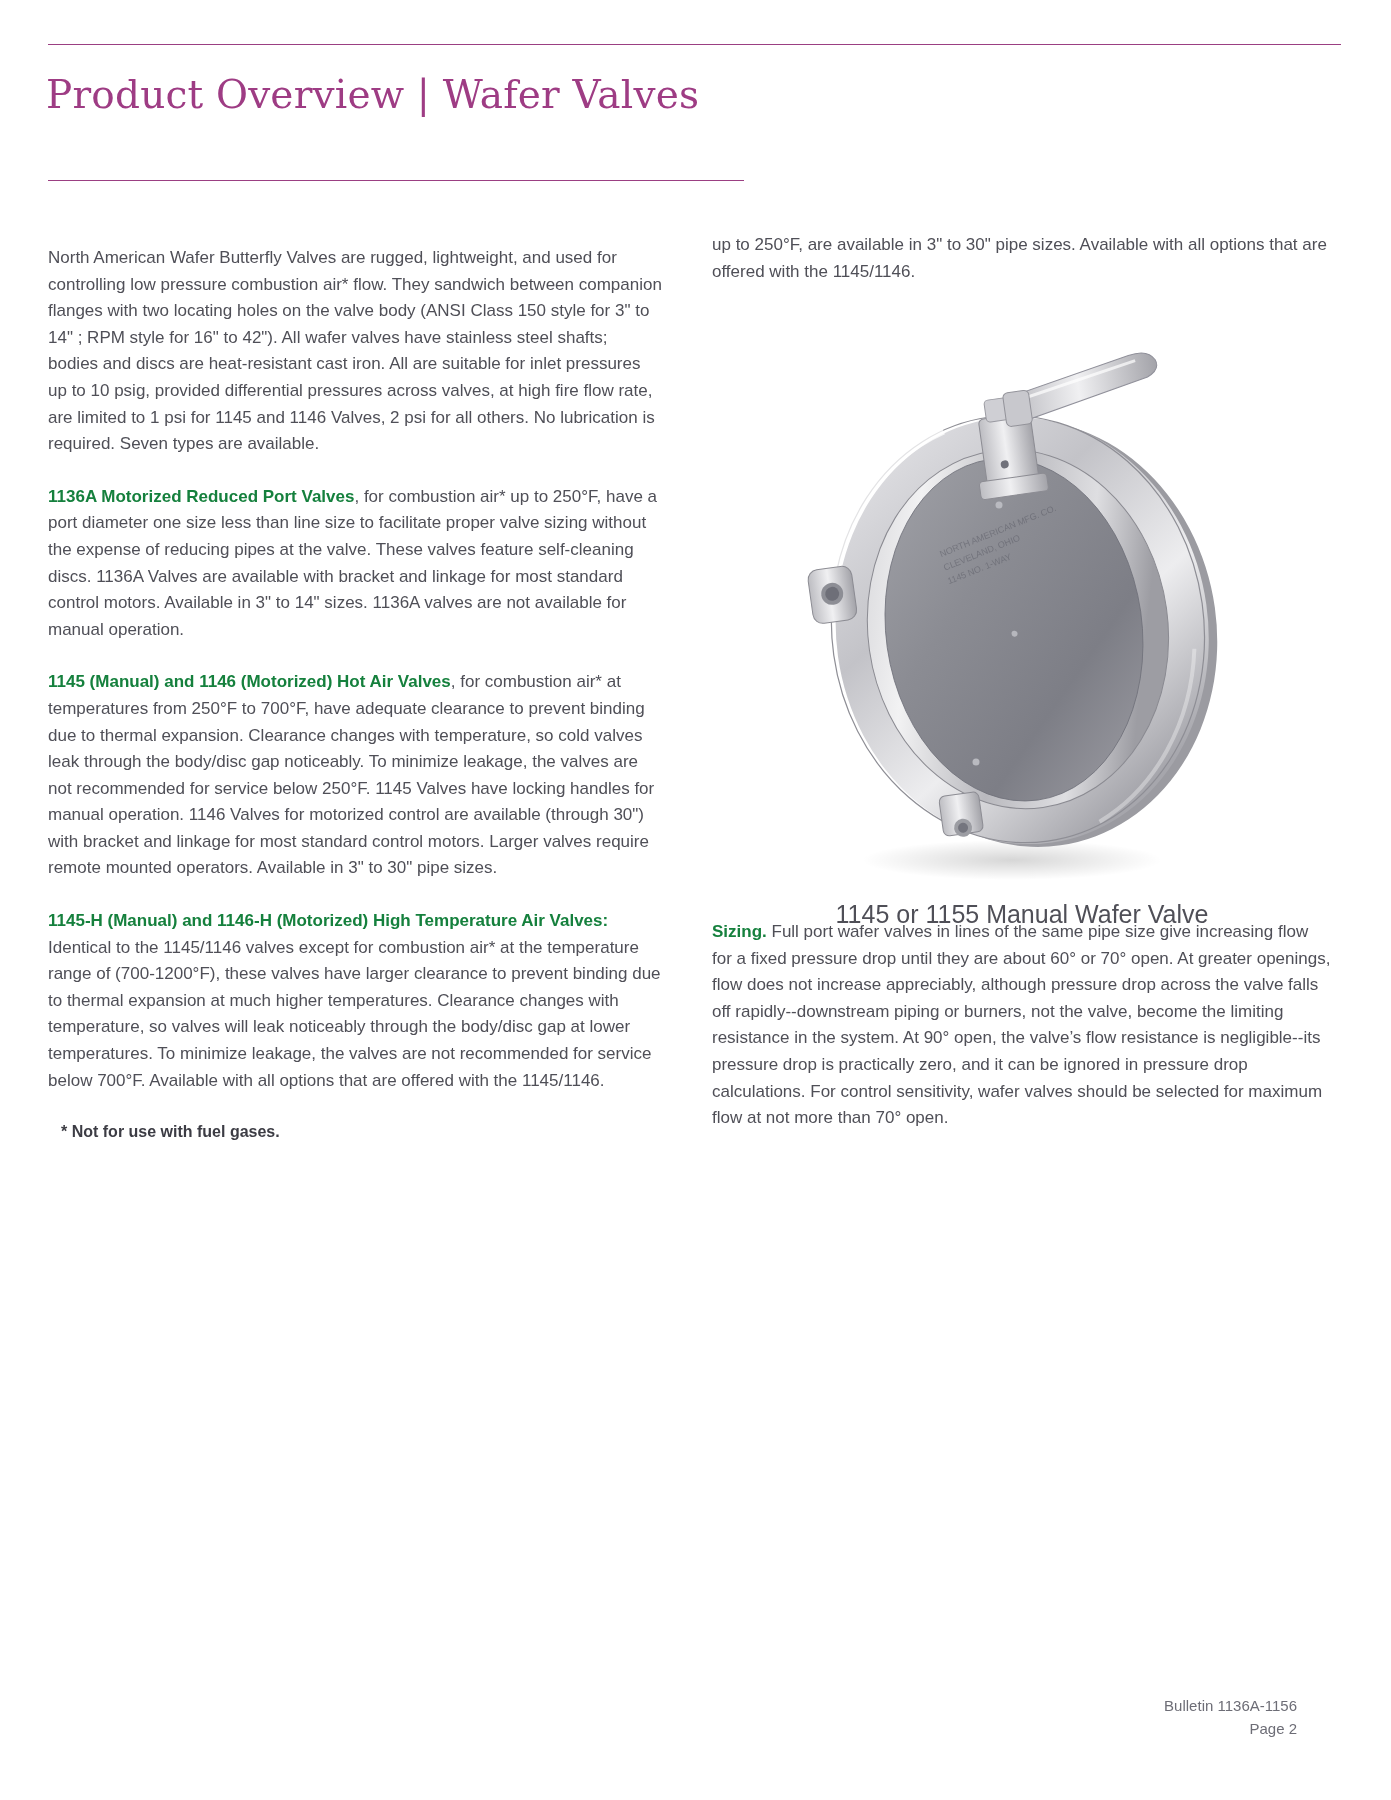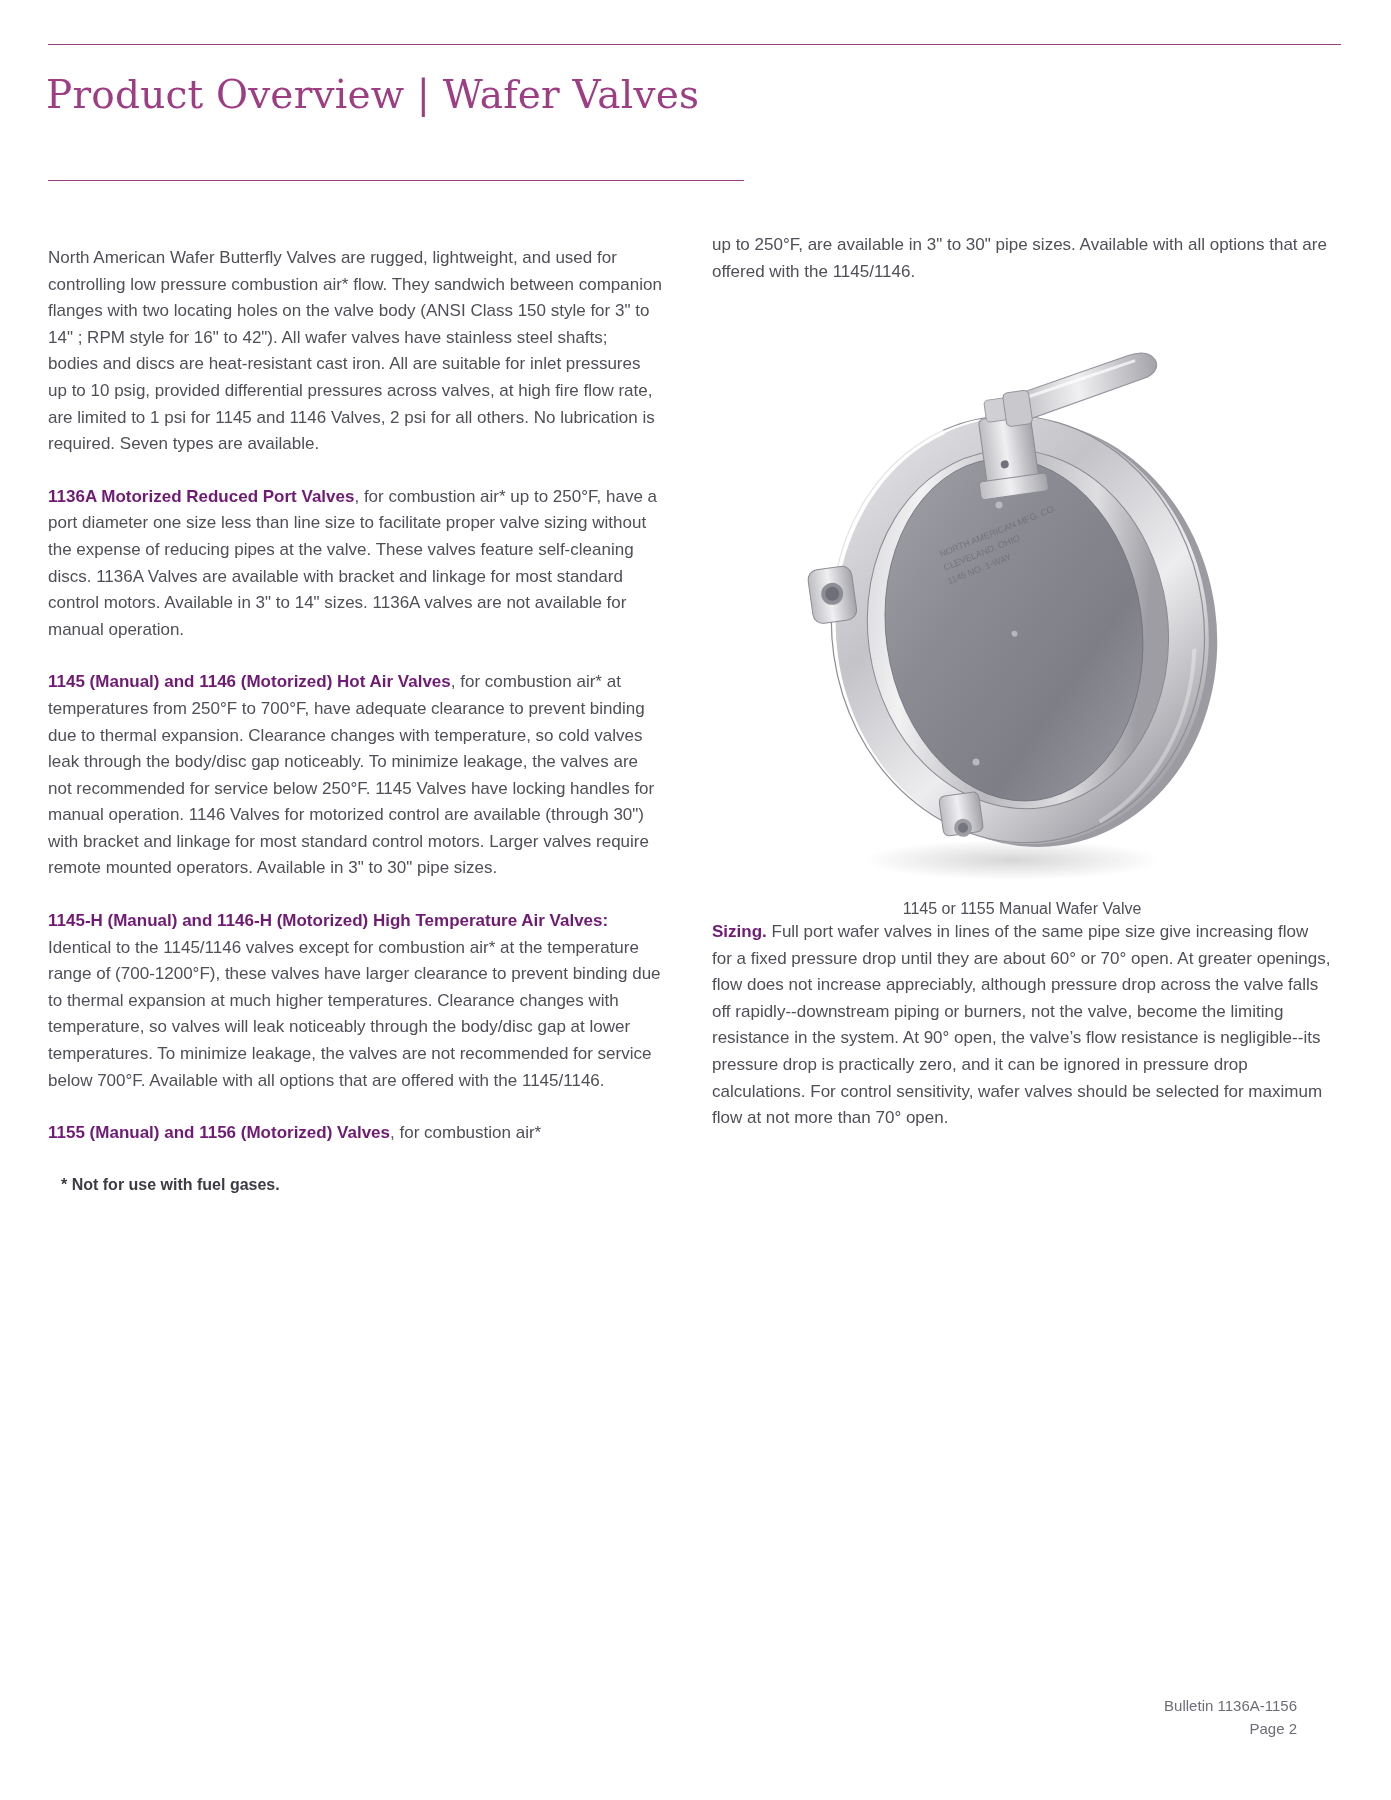--- a/index.html
+++ b/index.html
@@ -65,21 +65,21 @@
   p.body {
     margin: 0 0 26px 0;
     font-size: 17px;
     line-height: 26.6px;
     color: #4f4f57;
     text-align: left;
   }
   p.body:last-child { margin-bottom: 0; }
   .lead-bold {
     font-weight: bold;
-    color: #701a75;
+    color: #15803d;
   }
   .footnote {
     margin: 13px;
     font-size: 16px;
     line-height: 24px;
     font-weight: bold;
     color: #3c3c44;
   }
 
   
@@ -89,21 +89,21 @@
     top: 330px;
     width: 620px;
     height: 560px;
   }
   .valve-caption {
     position: absolute;
     left: 712px;
     top: 900px;
     width: 620px;
     text-align: center;
-    font-size: 16px;
+    font-size: 25px;
     color: #4f4f57;
   }
   .sizing-block {
     position: absolute;
     left: 712px;
     top: 919px;
     width: 620px;
   }
 
   .footer {
@@ -132,21 +132,20 @@
   <div class="col-left">
 
     <p class="body"><span>North American Wafer Butterfly Valves are rugged, lightweight, and used for controlling low pressure combustion air* flow. They sandwich between companion flanges with two locating holes on the valve body (ANSI Class 150 style for 3" to 14" ; RPM style for 16" to 42"). All wafer valves have stainless steel shafts; bodies and discs are heat-resistant cast iron. All are suitable for inlet pressures up to 10 psig, provided differential pressures across valves, at high fire flow rate, are limited to 1 psi for 1145 and 1146 Valves, 2 psi for all others. No lubrication is required. Seven types are available.</span></p>
 
     <p class="body"><span class="lead-bold">1136A Motorized Reduced Port Valves</span><span>, for combustion air* up to 250°F, have a port diameter one size less than line size to facilitate proper valve sizing without the expense of reducing pipes at the valve. These valves feature self-cleaning discs. 1136A Valves are available with bracket and linkage for most standard control motors. Available in 3" to 14" sizes. 1136A valves are not available for manual operation.</span></p>
 
     <p class="body"><span class="lead-bold">1145 (Manual) and 1146 (Motorized) Hot Air Valves</span><span>, for combustion air* at temperatures from 250°F to 700°F, have adequate clearance to prevent binding due to thermal expansion. Clearance changes with temperature, so cold valves leak through the body/disc gap noticeably. To minimize leakage, the valves are not recommended for service below 250°F. 1145 Valves have locking handles for manual operation. 1146 Valves for motorized control are available (through 30") with bracket and linkage for most standard control motors. Larger valves require remote mounted operators. Available in 3" to 30" pipe sizes.</span></p>
 
     <p class="body"><span class="lead-bold">1145-H (Manual) and 1146-H (Motorized) High Temperature Air Valves:</span><span> Identical to the 1145/1146 valves except for combustion air* at the temperature range of (700-1200°F), these valves have larger clearance to prevent binding due to thermal expansion at much higher temperatures. Clearance changes with temperature, so valves will leak noticeably through the body/disc gap at lower temperatures. To minimize leakage, the valves are not recommended for service below 700°F. Available with all options that are offered with the 1145/1146.</span></p>
 
-    <p class="body"><span class="lead-bold">1155 (Manual) and 1156 (Motorized) Valves</span><span>, for combustion air*</span></p>
 
     <p class="footnote">* Not for use with fuel gases.</p>
   </div>
 
   <div class="col-right">
     <p class="body">up to 250°F, are available in 3" to 30" pipe sizes. Available with all options that are offered with the 1145/1146.</p>
   </div>
 
   <div class="valve-figure">
     <svg class="valve-svg" width="620" height="560" viewBox="0 0 620 560">

